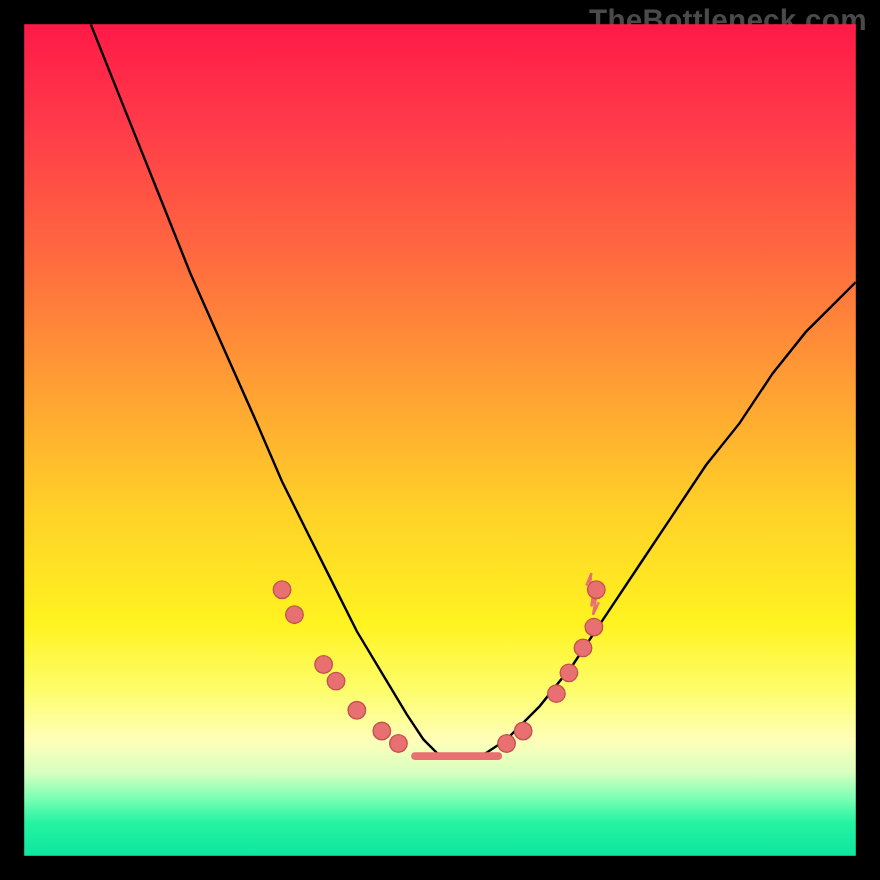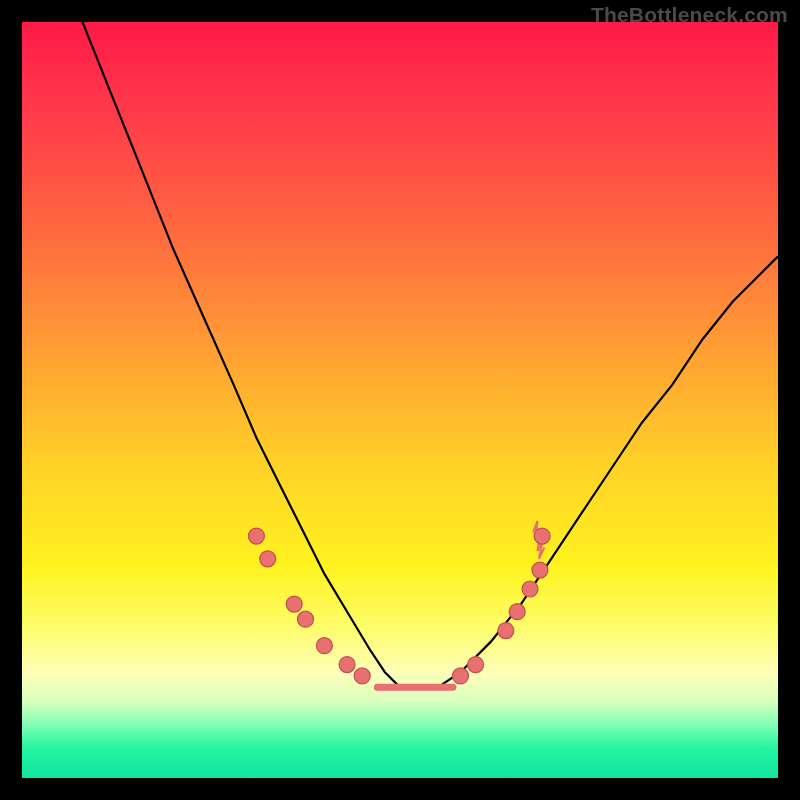--- a/index.html
+++ b/index.html
@@ -30,21 +30,21 @@
       #7dffb4 93%,
       #25f3a1 96%,
       #0ee6a0 100%
     );
   }
   .attribution {
     position: absolute;
     top: 3px;
     right: 12px;
     color: #4a4a4a;
-    font-size: 21px;
+    font-size: 27px;
     font-weight: 600;
     letter-spacing: 0.2px;
   }
   svg {
     position: absolute;
     left: 0;
     top: 0;
   }
   .curve {
     fill: none;

